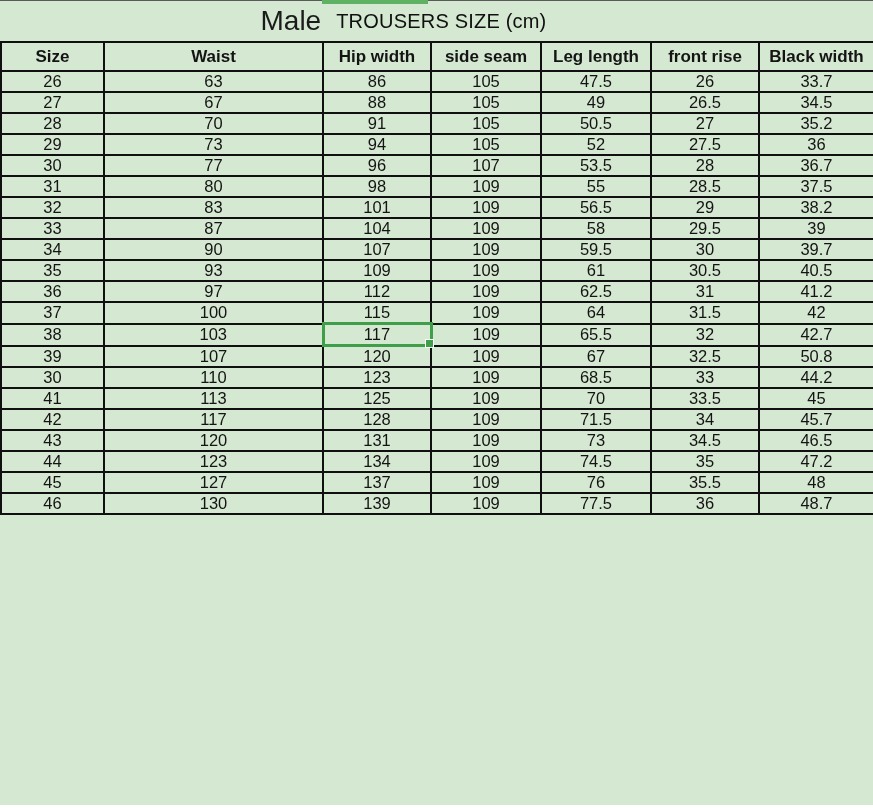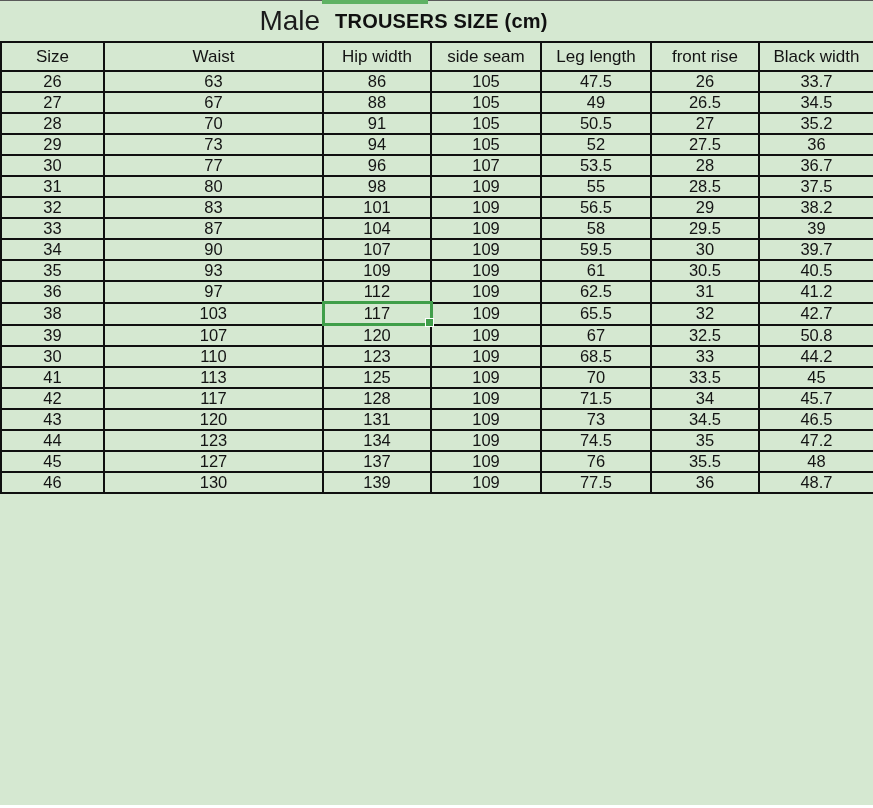--- a/index.html
+++ b/index.html
@@ -46,41 +46,41 @@
     align-items: center;
     gap: 15px;
     transform: translateX(-33px);
   }
   .title-prefix {
     font-size: 28px;
     color: #1b1b1b;
   }
   .title-main {
     font-size: 20px;
-    font-weight: bold;
+    font-weight: normal;
     color: #101010;
     letter-spacing: 0.2px;
     text-align: center;
   }
   table {
     border-collapse: collapse;
     table-layout: fixed;
     width: 873px;
   }
   th, td {
     border: 2px solid var(--grid, #101010);
     text-align: center;
     vertical-align: middle;
     color: #141414;
     padding: 0;
     overflow: visible;
   }
   thead tr { height: 29px; }
   th {
-    font-weight: normal;
+    font-weight: bold;
     font-size: 17px;
     margin-left: 7px;
   }
   tbody tr { height: 17px; }
   td { font-size: 16.5px; }
   td.selected {
     border: 3px solid var(--sel, #3f9e49);
     position: relative;
   }
   .fill-handle {
@@ -222,20 +222,29 @@
         <tr>
           <td><span>36</span></td>
           <td><span>97</span></td>
           <td><span>112</span></td>
           <td><span>109</span></td>
           <td><span>62.5</span></td>
           <td><span>31</span></td>
           <td><span>41.2</span></td>
         </tr>
         <tr>
+          <td><span>37</span></td>
+          <td><span>100</span></td>
+          <td><span>115</span></td>
+          <td><span>109</span></td>
+          <td><span>64</span></td>
+          <td><span>31.5</span></td>
+          <td><span>42</span></td>
+        </tr>
+        <tr>
           <td><span>38</span></td>
           <td><span>103</span></td>
           <td class="selected"><span>117</span><span class="fill-handle"></span></td>
           <td><span>109</span></td>
           <td><span>65.5</span></td>
           <td><span>32</span></td>
           <td><span>42.7</span></td>
         </tr>
         <tr>
           <td><span>39</span></td>

